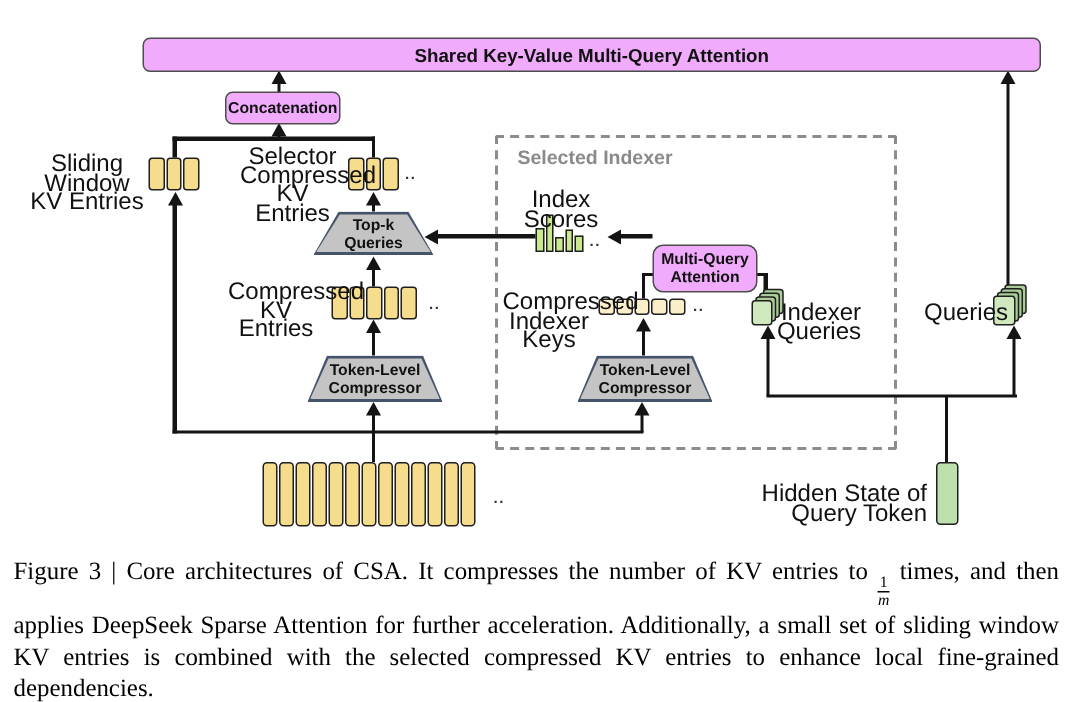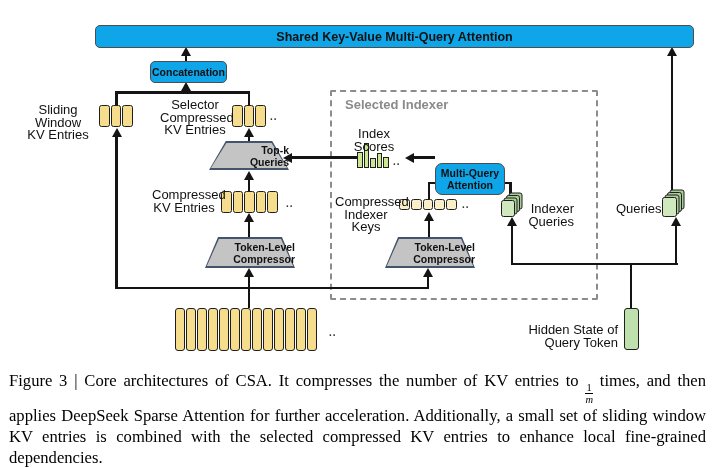--- a/index.html
+++ b/index.html
@@ -2,34 +2,34 @@
 <html><head>
 <meta charset="utf-8">
 <style>
   html,body{margin:0;padding:0;background:#ffffff;}
   #canvas{position:relative;width:712px;height:468px;background:#ffffff;overflow:hidden;
           font-family:"Liberation Sans",sans-serif;color:#111;}
   .line{position:absolute;background:#141414;z-index:4;}
   .arr{position:absolute;width:0;height:0;z-index:5;}
   .arr.up{border-left:5px solid transparent;border-right:5px solid transparent;border-bottom:9px solid #141414;}
   .arr.left{border-top:5px solid transparent;border-bottom:5px solid transparent;border-right:9px solid #141414;}
-  .graybox{position:absolute;background:#0ea5e9;border:1.6px solid #4d4d4d;border-radius:5px;
+  .graybox{position:absolute;background:#f0abfc;border:1.6px solid #4d4d4d;border-radius:5px;
            display:flex;flex-direction:column;align-items:center;justify-content:center;
            font-weight:bold;z-index:6;text-align:center;}
   .trap{position:absolute;z-index:6;}
   .trap .t-border{position:absolute;inset:0;background:#44546a;}
   .trap .t-fill{position:absolute;inset:1.6px;background:#c4c4c4;}
-  .trap .t-text{position:absolute;inset:0;display:flex;flex-direction:column;align-items:flex-end;
+  .trap .t-text{position:absolute;inset:0;display:flex;flex-direction:column;align-items:center;
                 justify-content:center;font-weight:bold;font-size:10.5px;line-height:12px;z-index:2;}
   .cells{position:absolute;display:flex;gap:1px;z-index:6;}
   .cell{border:1.5px solid #1f1f1f;border-radius:2.5px;background:#f6dd8d;flex:0 0 auto;}
   .cells.std .cell{width:8.5px;height:20px;}
   .cells.keys .cell{width:8.8px;height:9px;background:#fbefc9;}
   .cells.big .cell{width:7.5px;height:41px;border-radius:3px;}
-  .lbl{position:absolute;font-size:13px;line-height:12.5px;text-align:center;z-index:6;color:#111;}
+  .lbl{position:absolute;font-size:16px;line-height:12.5px;text-align:center;z-index:6;color:#111;}
   .dots{position:absolute;font-size:10px;font-weight:bold;color:#333;z-index:6;letter-spacing:1px;}
   .bars{position:absolute;display:flex;align-items:flex-end;gap:1px;z-index:6;}
   .bar{width:5.5px;background:#cbe88f;border:1.2px solid #1f1f1f;box-sizing:border-box;}
   .stack{position:absolute;z-index:6;}
   .stack .card{position:absolute;border:1.5px solid #1f1f1f;border-radius:2.5px;background:#a9cd97;}
   .stack .card:nth-child(1){transform:translate(7.5px,-7.5px);}
   .stack .card:nth-child(2){transform:translate(5px,-5px);}
   .stack .card:nth-child(3){transform:translate(2.5px,-2.5px);}
   .stack .card:nth-child(4){background:#cfe8be;}
   .stack.sm .card{width:12px;height:15px;}

